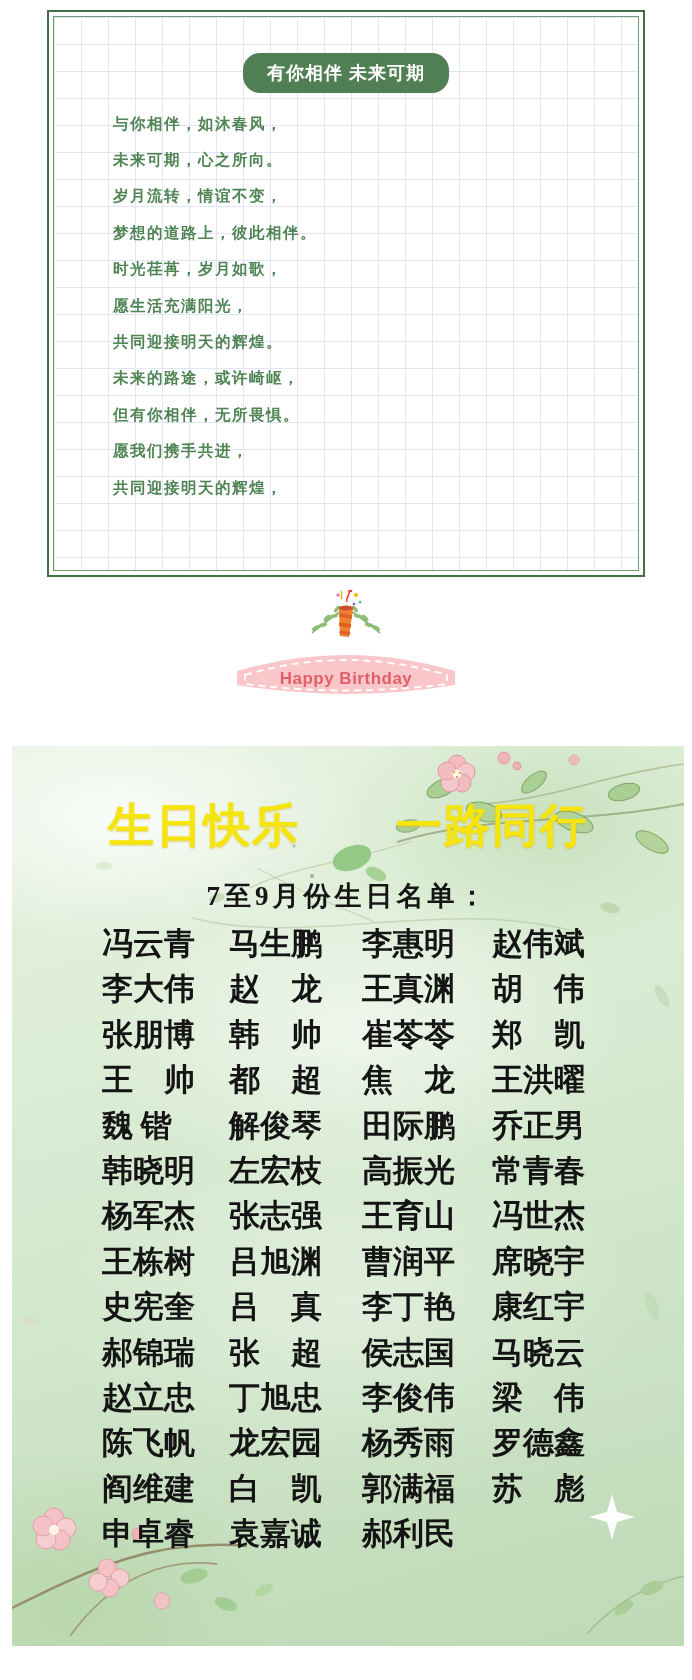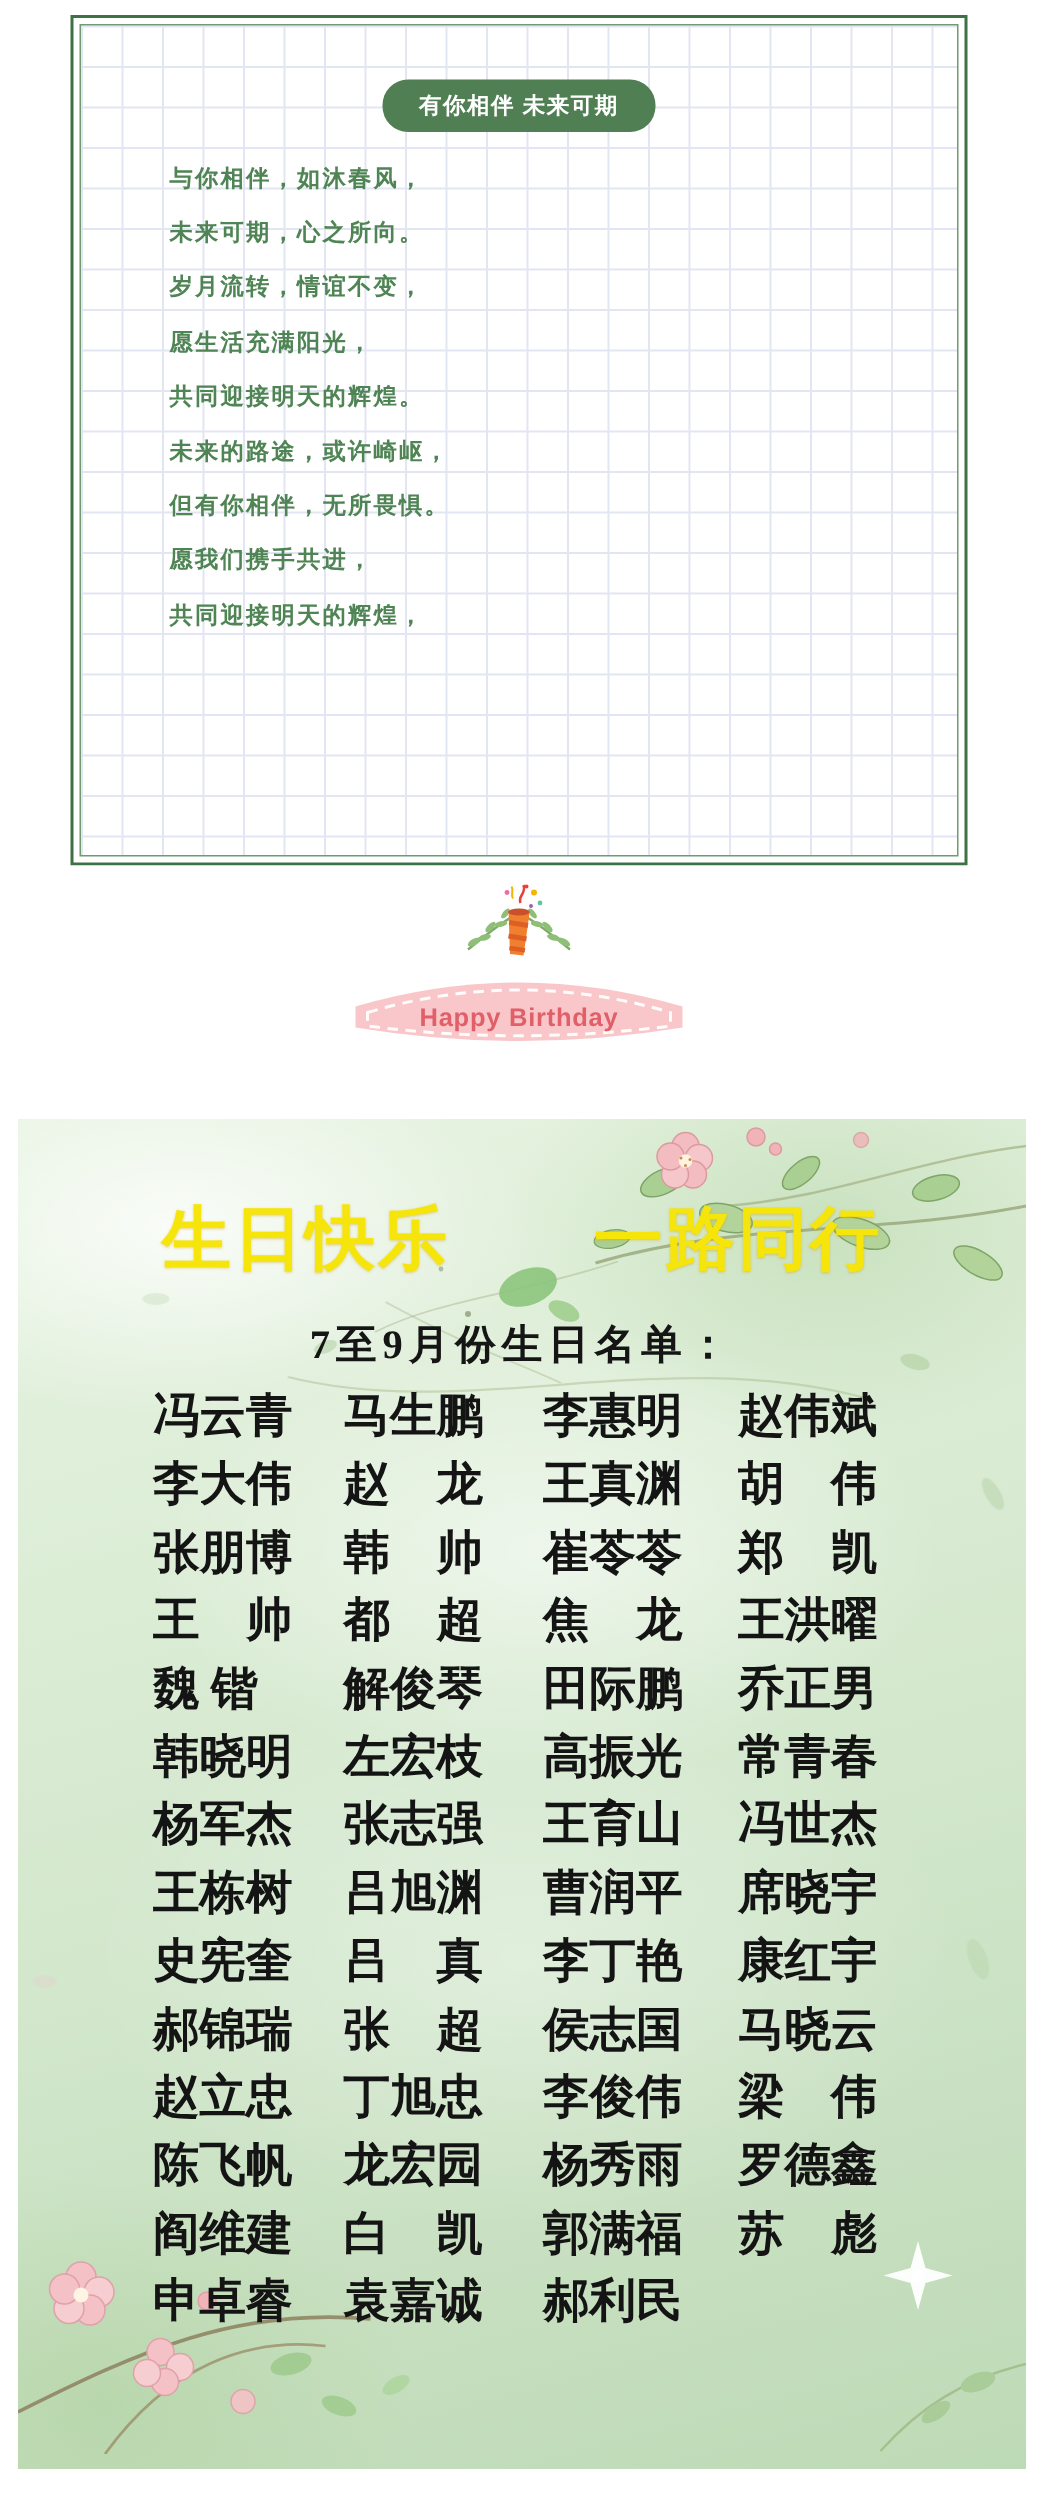--- a/index.html
+++ b/index.html
@@ -20,21 +20,21 @@
     border:1px solid #6f9a73;
     background-color:#ffffff;
     background-image:
       linear-gradient(to right, #e2e5f2 1px, transparent 1px),
       linear-gradient(to bottom, #e2e5f2 1px, transparent 1px);
     background-size:27px 27px;
   }
   .badge-row { text-align:center; padding-top:36px; }
   .poem-badge {
     display:inline-block; background:#4f7f53; color:#ffffff;
-    font-size:15px; letter-spacing:1px; font-weight:600;
+    font-size:18px; letter-spacing:1px; font-weight:600;
     padding:8px 24px; border-radius:17px;
   }
   .poem { margin:13px 0 0 59px; }
   .poem-line {
     height:36.4px; display:flex; align-items:center;
     color:#4f8454; font-size:15.5px; font-weight:600; letter-spacing:1.5px;
   }
 
   
   .banner-area {
@@ -85,20 +85,22 @@
 
   <div class="poem-card">
     <div class="poem-card-inner">
       <div class="badge-row">
         <span class="poem-badge">有你相伴 未来可期</span>
       </div>
       <div class="poem">
           <div class="poem-line">与你相伴，如沐春风，</div>
           <div class="poem-line">未来可期，心之所向。</div>
           <div class="poem-line">岁月流转，情谊不变，</div>
+          <div class="poem-line">梦想的道路上，彼此相伴。</div>
+          <div class="poem-line">时光荏苒，岁月如歌，</div>
           <div class="poem-line">愿生活充满阳光，</div>
           <div class="poem-line">共同迎接明天的辉煌。</div>
           <div class="poem-line">未来的路途，或许崎岖，</div>
           <div class="poem-line">但有你相伴，无所畏惧。</div>
           <div class="poem-line">愿我们携手共进，</div>
           <div class="poem-line">共同迎接明天的辉煌，</div>
         </div>
     </div>
   </div>
 

